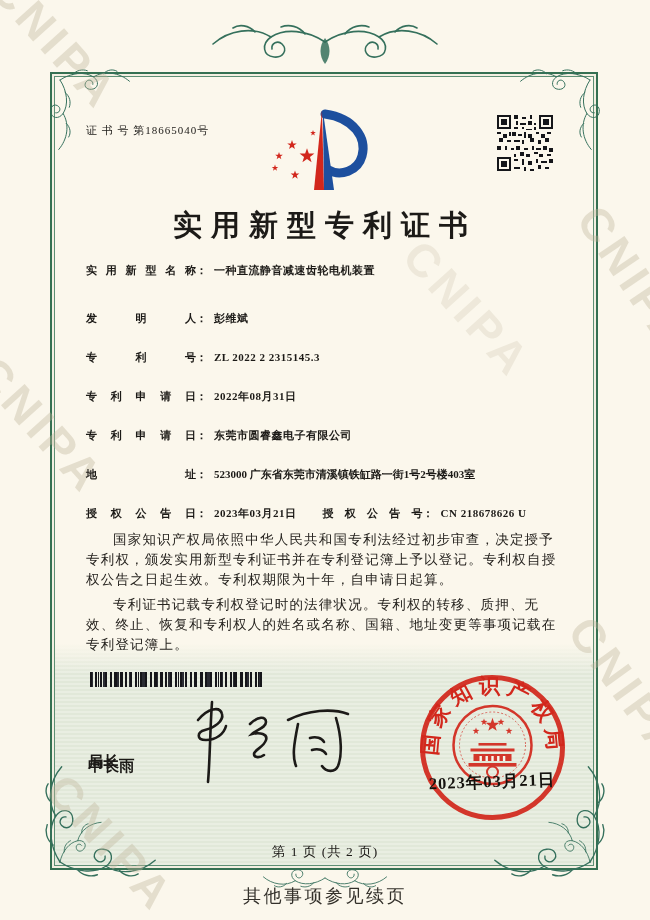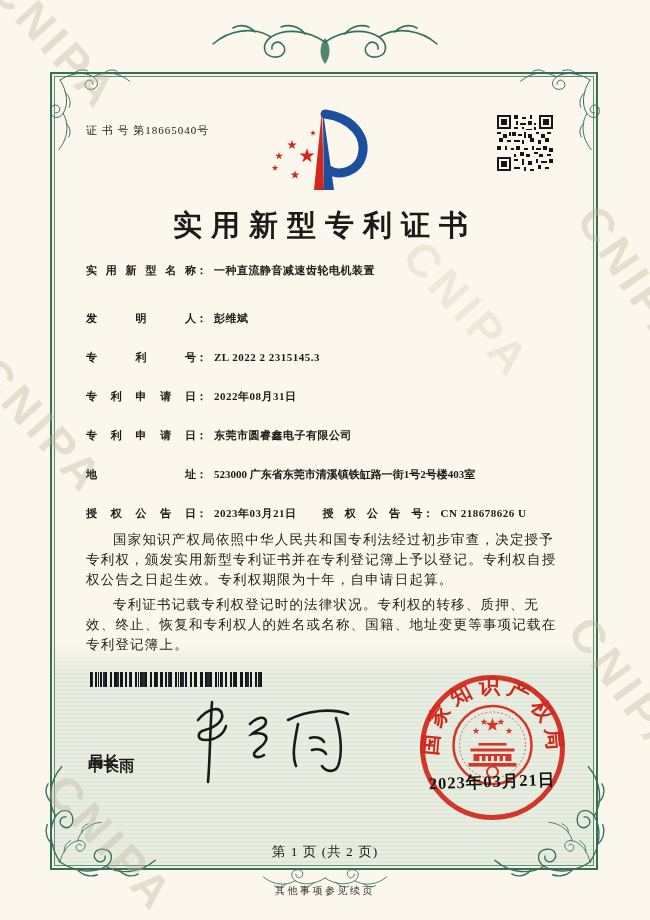--- a/index.html
+++ b/index.html
@@ -44,21 +44,21 @@
   
   .sig-title{position:absolute;left:88px;top:752px;font:600 15.5px "Liberation Sans","DejaVu Sans",sans-serif;}
   .sig-name{position:absolute;left:88px;top:756px;font:600 15.5px "Liberation Sans","DejaVu Sans",sans-serif;}
   .sig-script{position:absolute;left:150px;top:690px;}
   
   .seal{position:absolute;left:410px;top:665px;}
   .seal-date{position:absolute;left:408px;top:771px;width:168px;text-align:center;
      font-size:16.5px;font-weight:700;color:#15130f;letter-spacing:1px;transform:rotate(-2deg);}
   
   .page-footer{position:absolute;left:0;top:843px;width:650px;text-align:center;font-size:13.5px;letter-spacing:1px;}
-  .bottom-note{position:absolute;left:0;top:884px;width:650px;text-align:center;font-size:10px;
+  .bottom-note{position:absolute;left:0;top:884px;width:650px;text-align:center;font-size:18px;
      letter-spacing:2.5px;color:#33302a;}
 </style>
 </head>
 <body>
 
 <div class="page">
 
   <div class="frame">
     <div class="bottomwash"></div>
   </div>

